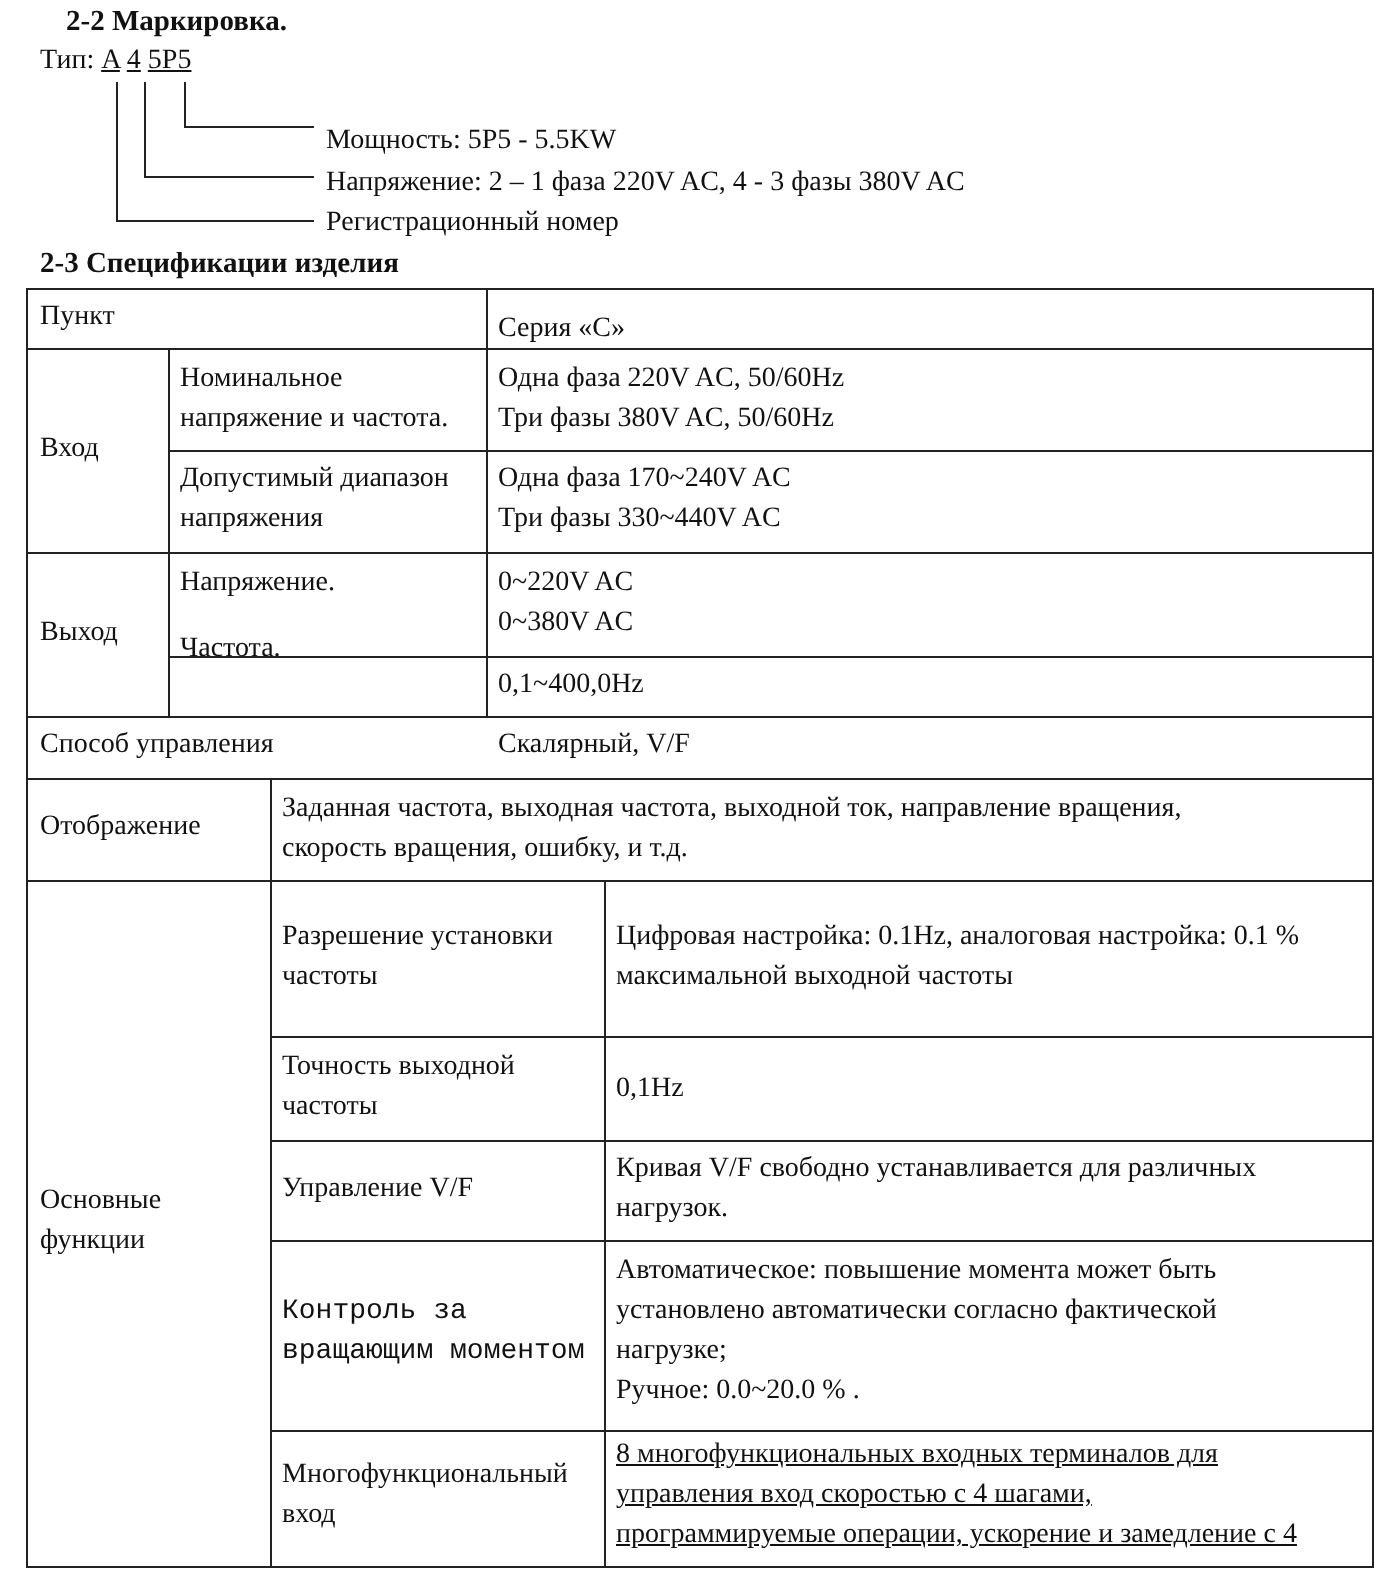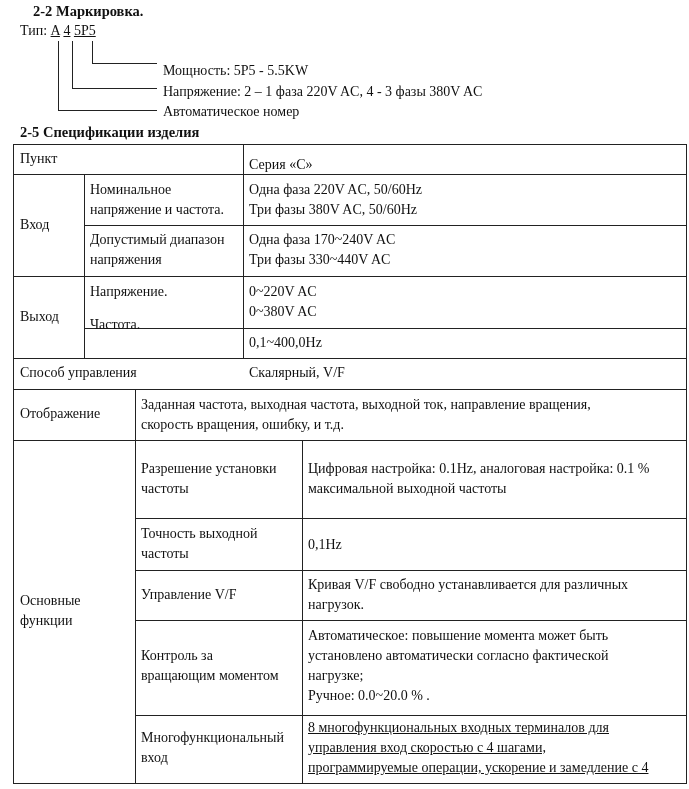--- a/index.html
+++ b/index.html
@@ -27,23 +27,23 @@
 
 <div class="line" style="left:92px;top:41px;width:1px;height:22px;"></div>
 <div class="line" style="left:92px;top:63px;width:65px;height:1px;"></div>
 <div class="line" style="left:72px;top:41px;width:1px;height:47px;"></div>
 <div class="line" style="left:72px;top:88px;width:85px;height:1px;"></div>
 <div class="line" style="left:58px;top:41px;width:1px;height:69px;"></div>
 <div class="line" style="left:58px;top:110px;width:99px;height:1px;"></div>
 
 <div class="abs" style="left:163px;top:63px;">Мощность: 5P5 - 5.5KW</div>
 <div class="abs" style="left:163px;top:84px;">Напряжение: 2 – 1 фаза 220V AC, 4 - 3 фазы 380V AC</div>
-<div class="abs" style="left:163px;top:104px;">Автоматическое номер</div>
+<div class="abs" style="left:163px;top:104px;">Регистрационный номер</div>
 
-<div class="abs h" style="left:20px;top:124px;">2-5 Спецификации изделия</div>
+<div class="abs h" style="left:20px;top:124px;">2-3 Спецификации изделия</div>
 
 <div>
 
   <div class="line" style="left:13px;top:144px;width:674px;height:1px;"></div>
   <div class="line" style="left:13px;top:783px;width:674px;height:1px;"></div>
   <div class="line" style="left:13px;top:144px;width:1px;height:640px;"></div>
   <div class="line" style="left:686px;top:144px;width:1px;height:640px;"></div>
 
   <div class="line" style="left:13px;top:174px;width:674px;height:1px;"></div>
   <div class="line" style="left:84px;top:225px;width:603px;height:1px;"></div>
@@ -131,21 +131,21 @@
 </div>
 
 <div class="cell" style="left:141px;top:585px;">
   <div>Управление V/F</div>
 </div>
 <div class="cell" style="left:308px;top:575px;">
   <div>Кривая V/F свободно устанавливается для различных</div>
   <div>нагрузок.</div>
 </div>
 
-<div class="cell" style="left:141px;top:646px;">
+<div class="cell" style="left:141px;top:646px;font-family:Liberation Mono, monospace;">
   <div>Контроль за</div>
   <div>вращающим моментом</div>
 </div>
 <div class="cell" style="left:308px;top:626px;">
   <div>Автоматическое: повышение момента может быть</div>
   <div>установлено автоматически согласно фактической</div>
   <div>нагрузке;</div>
   <div>Ручное: 0.0~20.0 % .</div>
 </div>
 

